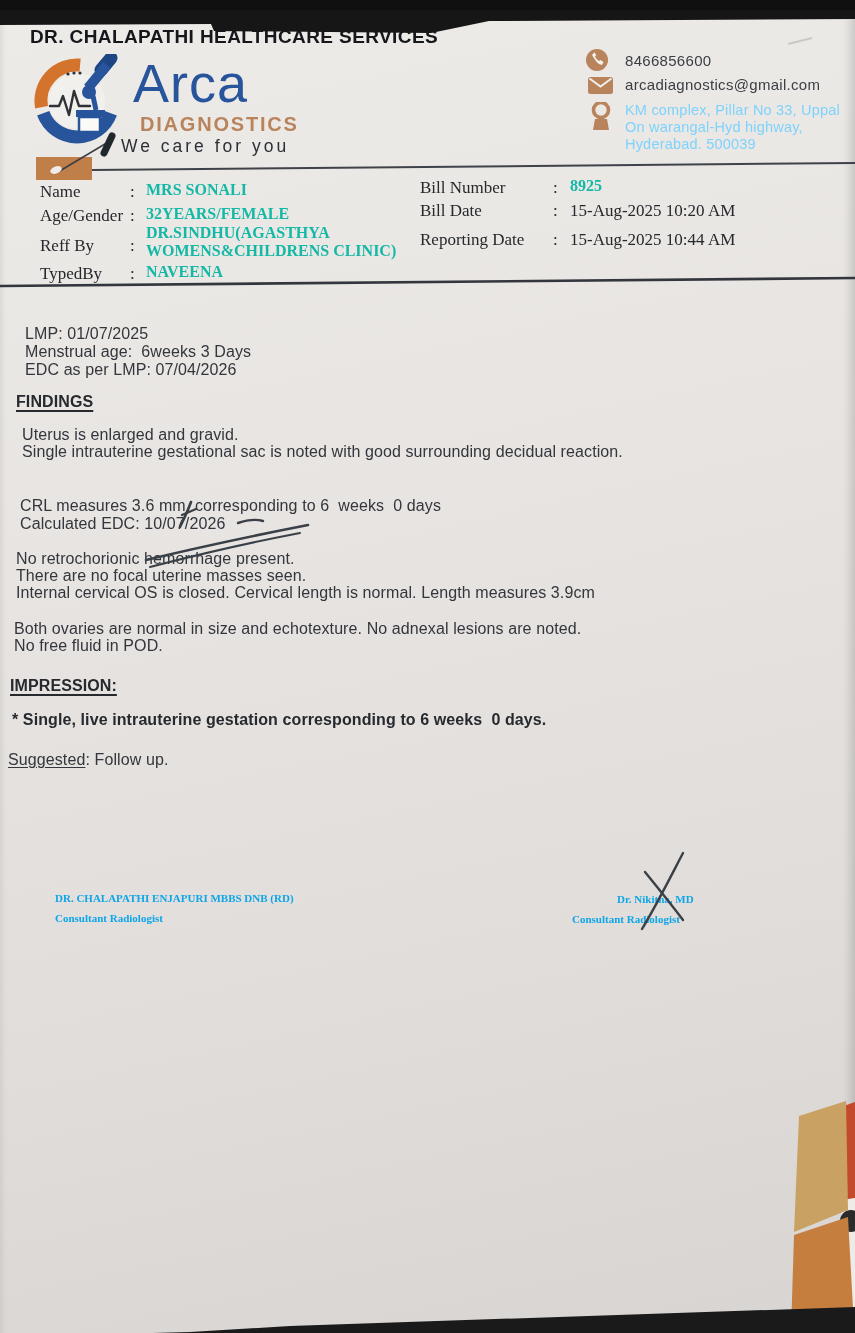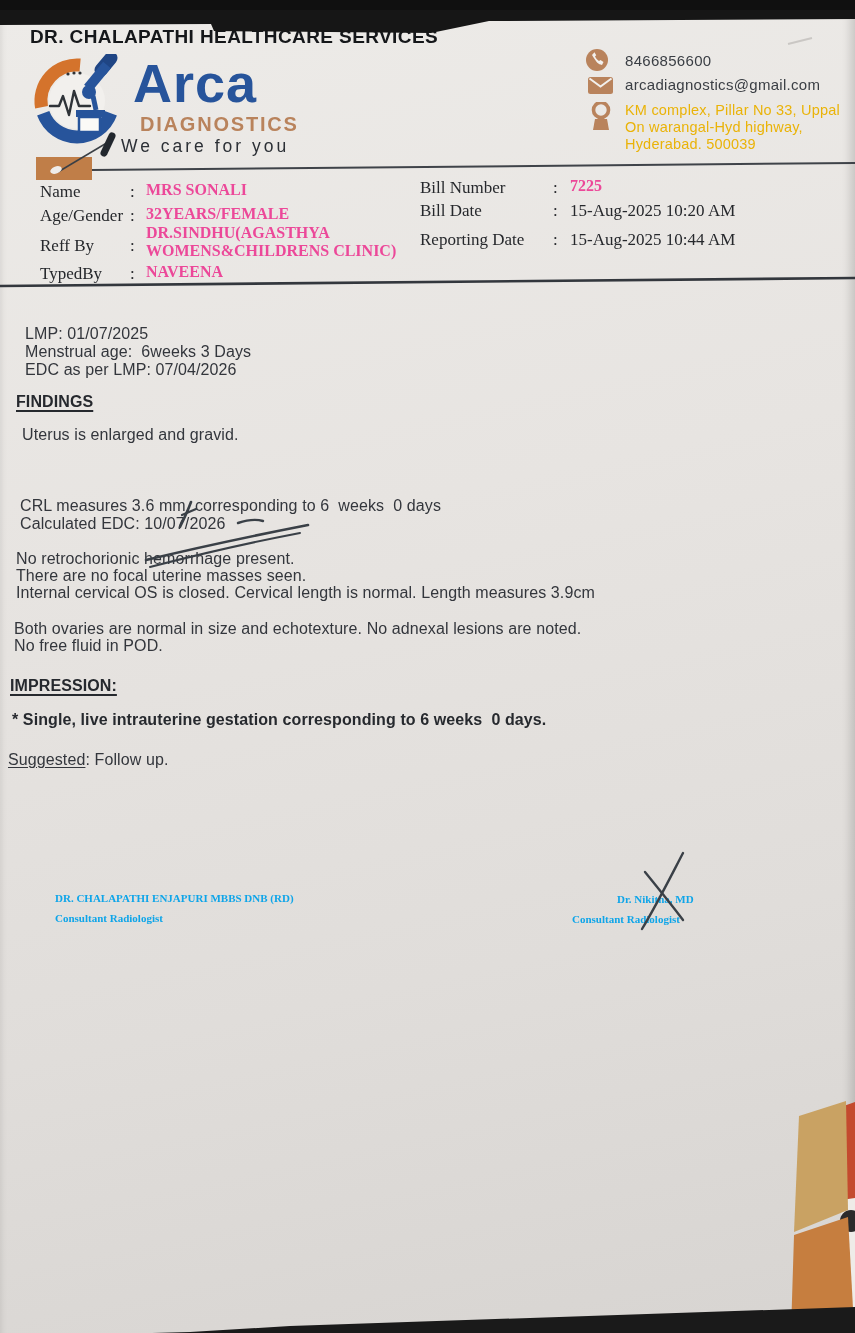--- a/index.html
+++ b/index.html
@@ -5,28 +5,28 @@
   html,body{margin:0;padding:0;background:#101010;}
   .stage{position:relative;width:855px;height:1333px;margin:10px auto;overflow:hidden;
          font-family:"Liberation Sans",sans-serif;background:#101010;}
   .paper{position:absolute;inset:0;
          background:linear-gradient(168deg,#edebe8 0%,#e7e4e1 38%,#e0ddda 70%,#d7d4d1 100%);
          box-shadow:inset -5px 0 8px rgba(0,0,0,.14), inset 3px 0 5px rgba(0,0,0,.05);}
   .abs{position:absolute;}
   .t{white-space:pre-wrap;}
   
   .org-title{left:30px;top:16px;font-size:19px;font-weight:bold;color:#15171a;letter-spacing:.4px;}
-  .wordmark{left:133px;top:46px;font-size:54px;line-height:1;font-weight:bold;color:#27549b;letter-spacing:1px;}
+  .wordmark{left:133px;top:46px;font-size:54px;line-height:1;font-weight:normal;color:#27549b;letter-spacing:1px;}
   .logo-sub{left:140px;top:103px;font-size:20px;font-weight:bold;color:#b9835c;letter-spacing:1.8px;}
   .tagline{left:121px;top:126px;font-size:17.5px;color:#2c3036;letter-spacing:3px;font-weight:500;}
   .contact-text{font-size:15px;color:#3a3e44;letter-spacing:.3px;}
-  .addr{font-size:14.5px;color:#eab308;line-height:17px;letter-spacing:.2px;}
+  .addr{font-size:14.5px;color:#7dd3fc;line-height:17px;letter-spacing:.2px;}
   
   .ser{font-family:"Liberation Serif",serif;font-size:17px;color:#26282c;}
-  .serb{font-family:"Liberation Serif",serif;font-size:16px;font-weight:bold;color:#ec4899;}
+  .serb{font-family:"Liberation Serif",serif;font-size:16px;font-weight:bold;color:#14b8a6;}
   
   .rep-title{left:0;right:10px;top:279px;text-align:center;font-size:17.5px;font-weight:bold;color:#23262b;
              text-decoration:underline;text-decoration-thickness:2px;text-underline-offset:3px;letter-spacing:.2px;}
   .bodyline{font-size:16px;color:#33363c;letter-spacing:.1px;}
   .headu{font-weight:bold;text-decoration:underline;text-decoration-thickness:1.8px;text-underline-offset:3px;color:#26292e;}
   .sig{font-family:"Liberation Serif",serif;font-weight:bold;font-size:11px;color:#0ea5e9;}
   svg{display:block;}
 </style>
 </head>
 <body>
@@ -96,21 +96,21 @@
   <div class="abs ser t" style="left:130px;top:226px;">:</div>
   <div class="abs serb t" style="left:146px;top:214px;">DR.SINDHU(AGASTHYA</div>
   <div class="abs serb t" style="left:146px;top:232px;">WOMENS&amp;CHILDRENS CLINIC)</div>
 
   <div class="abs ser t" style="left:40px;top:254px;">TypedBy</div>
   <div class="abs ser t" style="left:130px;top:254px;">:</div>
   <div class="abs serb t" style="left:146px;top:253px;">NAVEENA</div>
 
   <div class="abs ser t" style="left:420px;top:168px;">Bill Number</div>
   <div class="abs ser t" style="left:553px;top:168px;">:</div>
-  <div class="abs serb t" style="left:570px;top:167px;">7225</div>
+  <div class="abs serb t" style="left:570px;top:167px;">8925</div>
 
   <div class="abs ser t" style="left:420px;top:191px;">Bill Date</div>
   <div class="abs ser t" style="left:553px;top:191px;">:</div>
   <div class="abs ser t" style="left:570px;top:191px;">15-Aug-2025 10:20 AM</div>
 
   <div class="abs ser t" style="left:420px;top:220px;">Reporting Date</div>
   <div class="abs ser t" style="left:553px;top:220px;">:</div>
   <div class="abs ser t" style="left:570px;top:220px;">15-Aug-2025 10:44 AM</div>
 
   <svg class="abs" style="left:0;top:262px;" width="855" height="18" viewBox="0 0 855 18">
@@ -118,20 +118,21 @@
   </svg>
 
 
   <div class="abs bodyline t" style="left:25px;top:315px;">LMP: 01/07/2025</div>
   <div class="abs bodyline t" style="left:25px;top:333px;">Menstrual age:  6weeks 3 Days</div>
   <div class="abs bodyline t" style="left:25px;top:351px;">EDC as per LMP: 07/04/2026</div>
 
   <div class="abs bodyline headu t" style="left:16px;top:383px;">FINDINGS</div>
 
   <div class="abs bodyline t" style="left:22px;top:416px;">Uterus is enlarged and gravid.</div>
+  <div class="abs bodyline t" style="left:22px;top:433px;">Single intrauterine gestational sac is noted with good surrounding decidual reaction.</div>
 
   <div class="abs bodyline t" style="left:20px;top:487px;">CRL measures 3.6 mm, corresponding to 6  weeks  0 days</div>
   <div class="abs bodyline t" style="left:20px;top:505px;">Calculated EDC: 10/07/2026</div>
 
   <div class="abs bodyline t" style="left:16px;top:540px;">No retrochorionic hemorrhage present.</div>
   <div class="abs bodyline t" style="left:16px;top:557px;">There are no focal uterine masses seen.</div>
   <div class="abs bodyline t" style="left:16px;top:574px;">Internal cervical OS is closed. Cervical length is normal. Length measures 3.9cm</div>
 
   <div class="abs bodyline t" style="left:14px;top:610px;">Both ovaries are normal in size and echotexture. No adnexal lesions are noted.</div>
   <div class="abs bodyline t" style="left:14px;top:627px;">No free fluid in POD.</div>

